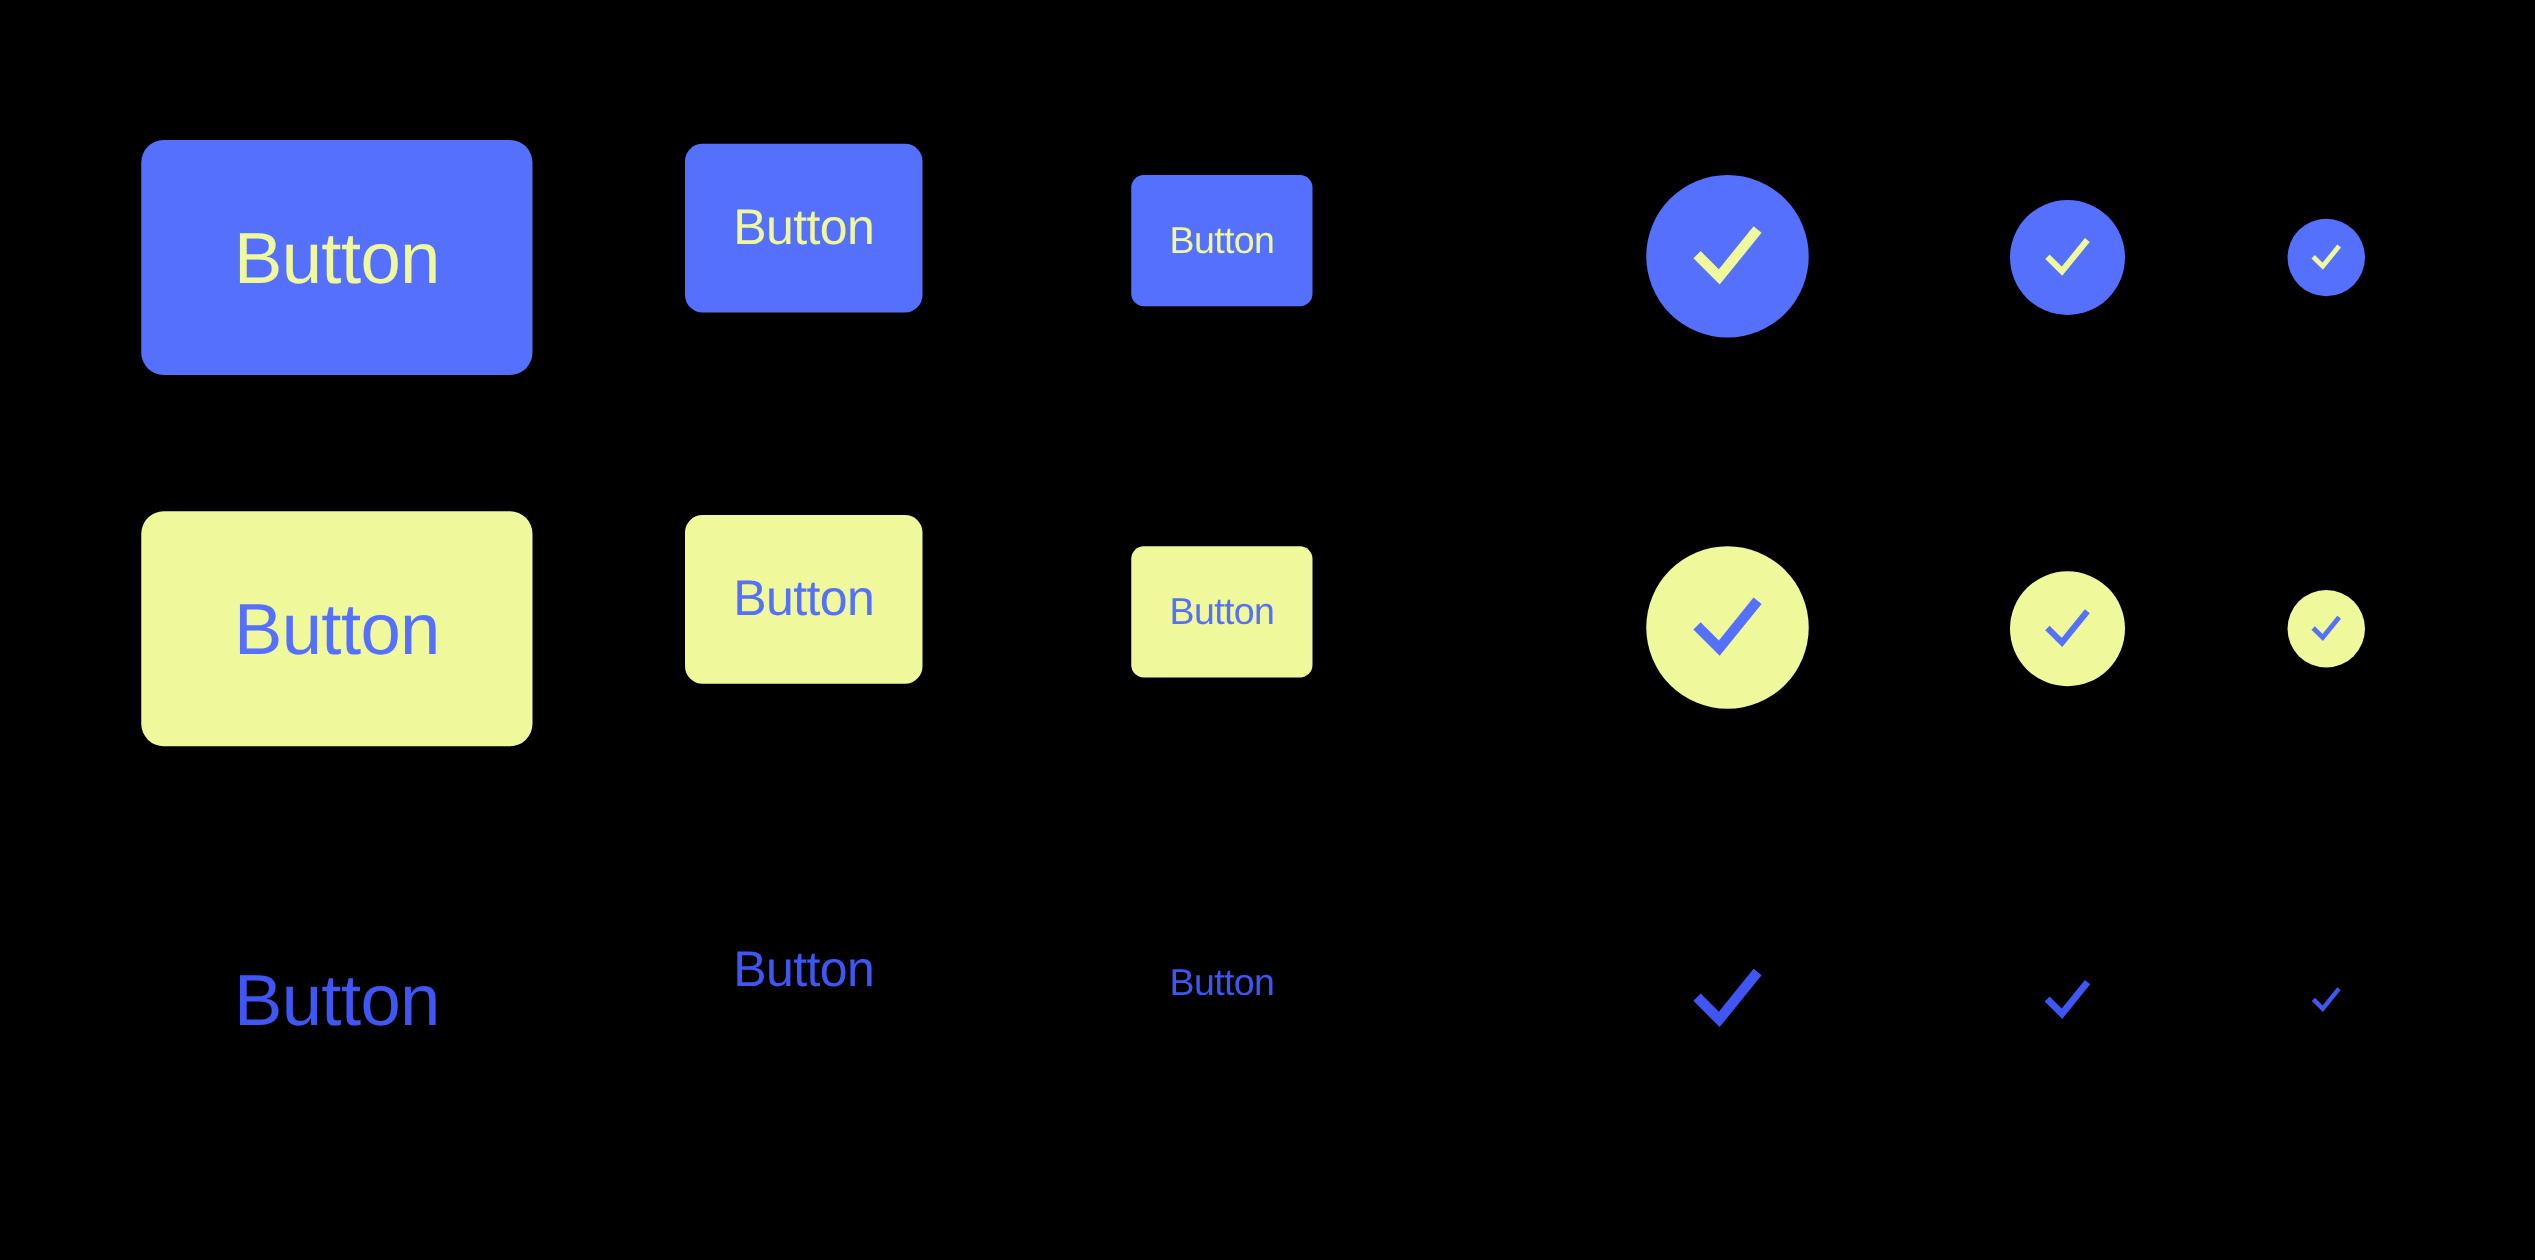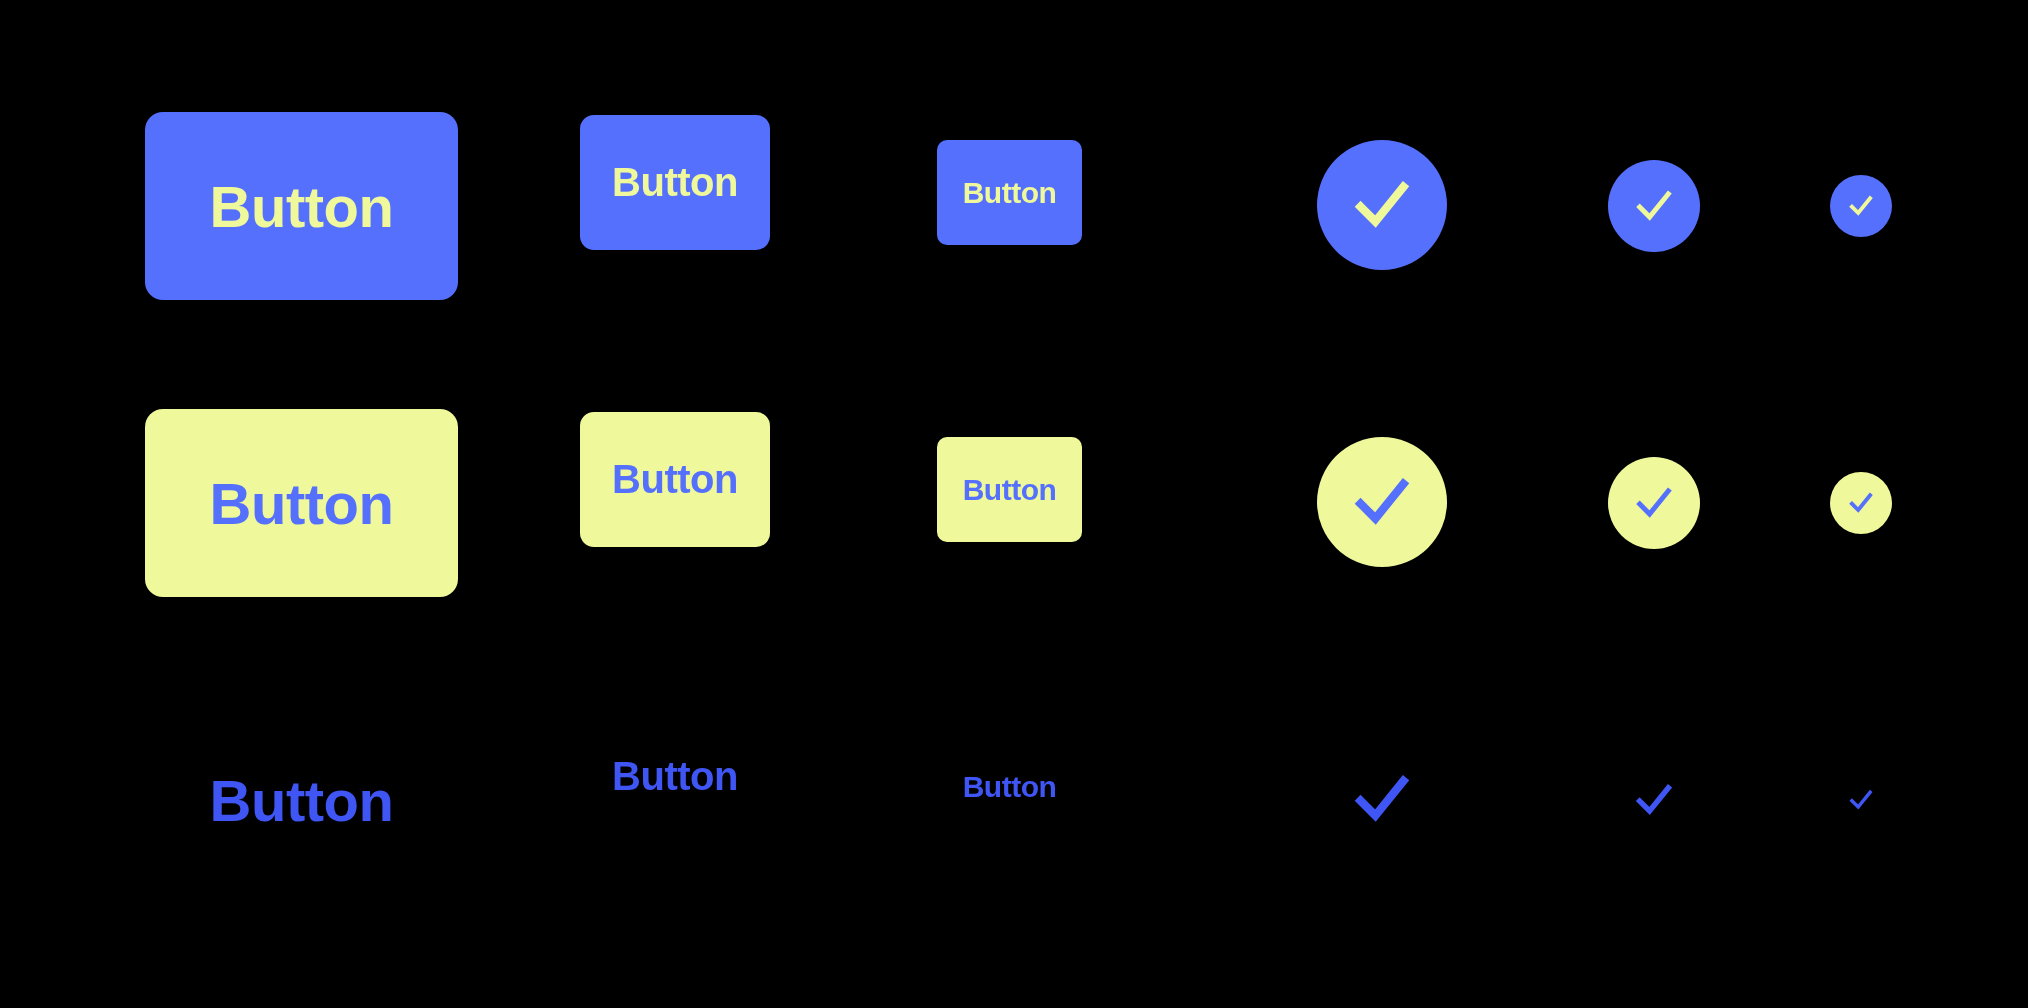--- a/index.html
+++ b/index.html
@@ -31,26 +31,25 @@
 
   
   .btn {
     display: flex;
     align-items: center;
     justify-content: center;
     box-sizing: border-box;
     border: none;
     padding: 0;
     font-family: "Liberation Sans", sans-serif;
-    font-weight: bold;
+    font-weight: normal;
     letter-spacing: -0.5px;
     white-space: nowrap;
     cursor: pointer;
     user-select: none;
-    margin-left: 32px;
   }
 
   
   .btn.size-lg { width: 313px; height: 188px; border-radius: 18px; font-size: 58px; }
   .btn.size-md { width: 190px; height: 135px; border-radius: 14px; font-size: 40px; }
   .btn.size-sm { width: 145px; height: 105px; border-radius: 10px; font-size: 30px; }
 
   
   .badge {
     display: flex;

